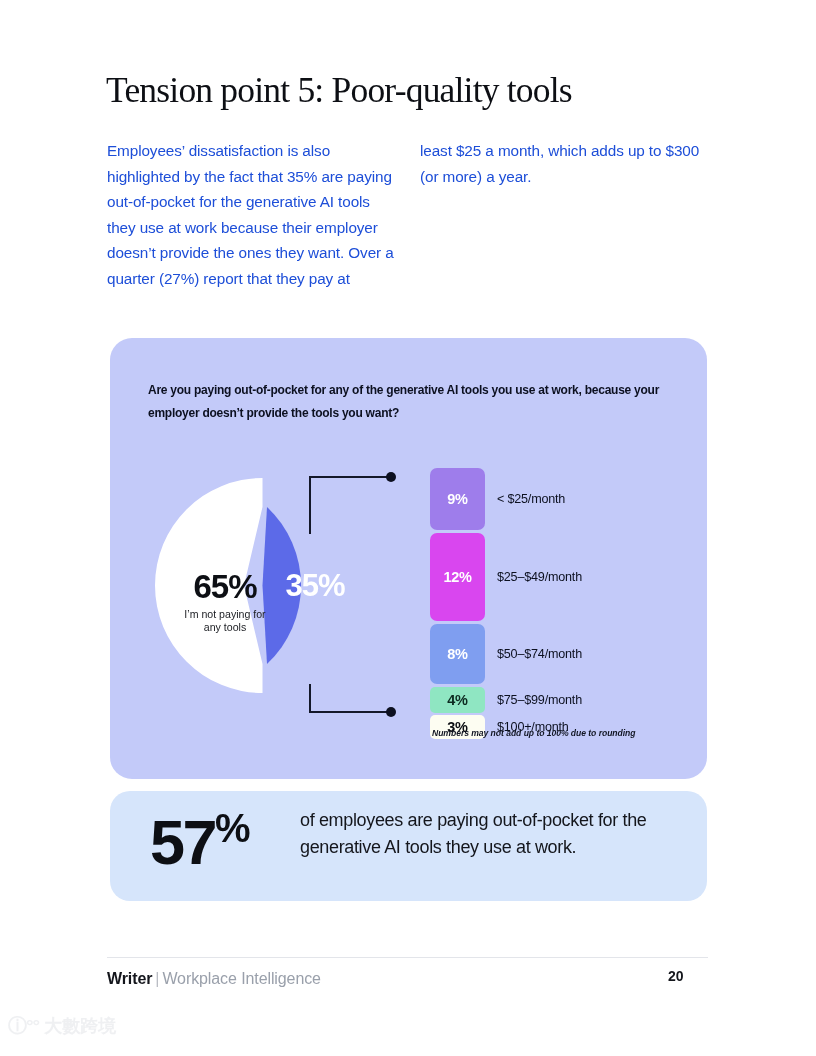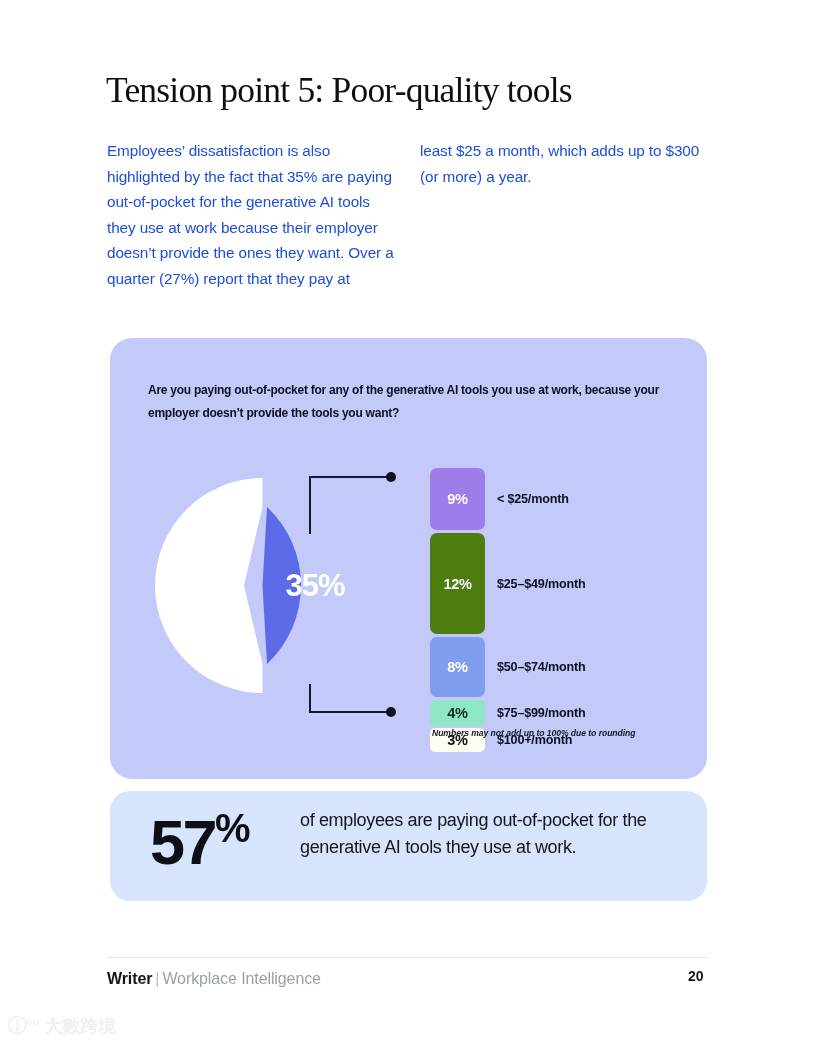--- a/index.html
+++ b/index.html
@@ -62,21 +62,21 @@
   
   .bars { position:absolute; left:320px; top:130px; width:250px; }
   .bar-row { position:relative; display:flex; align-items:center; }
   .bar {
     position:relative; width:55px; border-radius:7px;
     display:flex; align-items:center; justify-content:center;
     box-sizing:border-box;
   }
   .bar .pct { font-size:14.5px; font-weight:700; letter-spacing:-0.3px; }
   .bar-label {
-    margin-left:12px; font-size:12.6px; font-weight:700; color:#0c1020;
+    margin-left:12px; font-size:12.6px; font-weight:400; color:#0c1020;
     letter-spacing:-0.2px; white-space:nowrap;
   }
 
   .footnote {
     position:absolute; left:322px; top:390px;
     font-size:8.6px; font-style:italic; font-weight:700; color:#121624;
     letter-spacing:-0.05px;
   }
 
   
@@ -94,21 +94,21 @@
     position:absolute; left:190px; top:16px; width:380px;
     font-size:18px; line-height:27px; color:#14161c; font-weight:400; letter-spacing:-0.35px;
   }
 
   
   .footer-rule { position:absolute; left:107px; top:957px; width:601px; height:1px; background:#e3e5ea; }
   .footer-left { position:absolute; left:107px; top:970px; font-size:16px; letter-spacing:-0.1px; }
   .footer-left .brand { font-weight:700; color:#14161c; }
   .footer-left .sep { color:#b9bcc4; margin:0 3px; }
   .footer-left .pub { color:#9aa0ab; font-weight:400; }
-  .footer-page { position:absolute; left:688px; top:968px; font-size:14px; font-weight:700; color:#14161c; }
+  .footer-page { position:absolute; left:668px; top:968px; font-size:14px; font-weight:700; color:#14161c; }
 
   
   .watermark {
     position:absolute; left:8px; top:1016px;
     display:flex; align-items:center; gap:5px;
     opacity:0.55;
   }
   .watermark .wm-mark {
     font-size:19px; color:#e2e4e8; font-weight:700; line-height:1;
     letter-spacing:-1px;
@@ -144,34 +144,38 @@
       <circle cx="281" cy="374" r="5" fill="#0d1020"></circle>
     </svg>
 
     <div class="pie-wrap">
       <svg class="pie-svg" width="215" height="215" viewBox="0 0 215 215">
 
         <path d="M107.5 107.5 L107.5 0 A107.5 107.5 0 1 0 107.5 215 L107.5 186 L89 107.5 L107.5 29 Z" fill="#ffffff"></path>
 
         <path d="M107.5 107.5 L112 29 A107.5 107.5 0 0 1 112 186 Z" fill="#5c6ae8"></path>
       </svg>
+      <div class="pie-65">
+        <div class="big">65%</div>
+        <div class="sub">I’m not paying for any tools</div>
+      </div>
       <div class="pie-35">35%</div>
     </div>
 
     <div class="bars">
 
       <div class="bar-row">
         <div class="bar" style="height:62px;background:#9e7deb;">
           <span class="pct" style="color:#ffffff;">9%</span>
         </div>
         <div class="bar-label">&lt; $25/month</div>
       </div>
 
       <div class="bar-row" style="margin-top:3px;">
-        <div class="bar" style="height:101px;background:#4d7c0f;">
+        <div class="bar" style="height:88px;background:#d946ef;">
           <span class="pct" style="color:#ffffff;">12%</span>
         </div>
         <div class="bar-label">$25–$49/month</div>
       </div>
 
       <div class="bar-row" style="margin-top:3px;">
         <div class="bar" style="height:60px;background:#7f9ef0;">
           <span class="pct" style="color:#ffffff;">8%</span>
         </div>
         <div class="bar-label">$50–$74/month</div>

